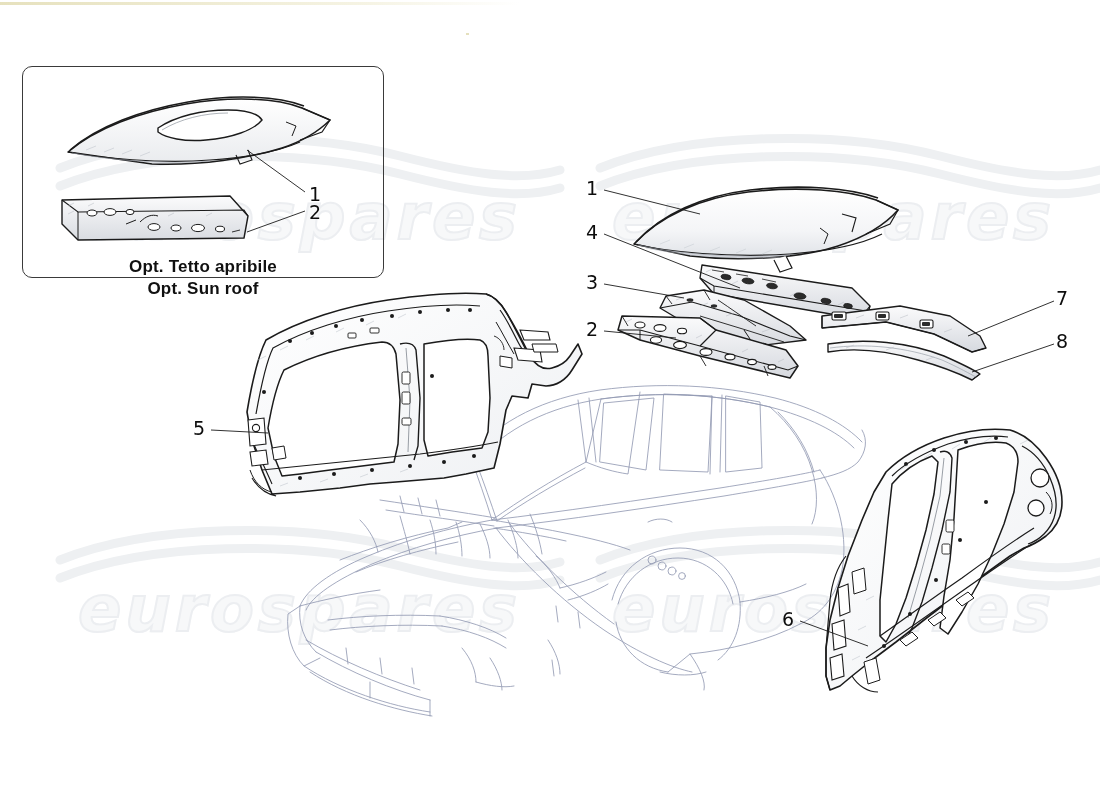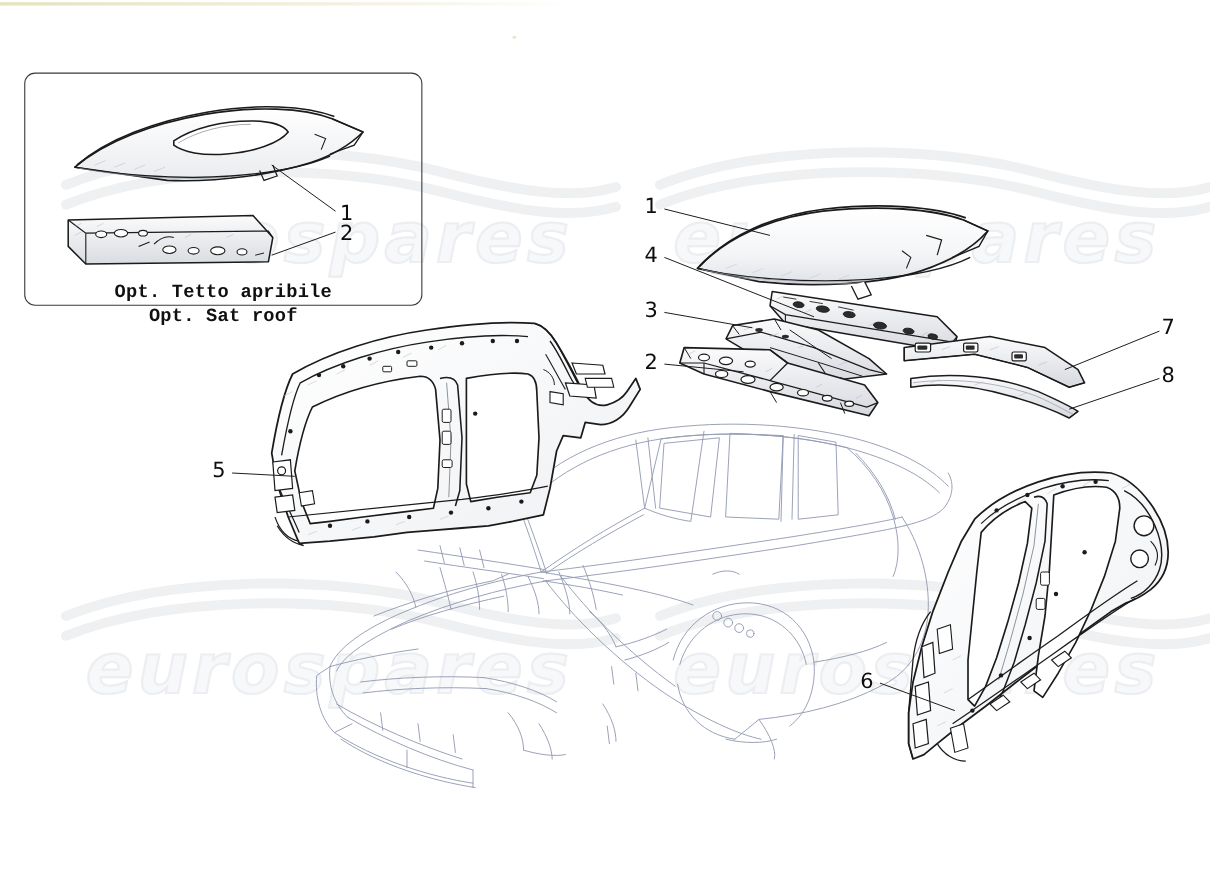--- a/index.html
+++ b/index.html
@@ -64,21 +64,21 @@
     border-radius: 10px;
     box-sizing: border-box;
     background: transparent;
   }
   .inset-caption {
     position: absolute;
     left: 22px;
     top: 256px;
     width: 362px;
     text-align: center;
-    font-family: Liberation Mono, monospace;
+    font-family: Liberation Sans, sans-serif;
     font-weight: 700;
     font-size: 17px;
     line-height: 22px;
     color: #101010;
     letter-spacing: 0.2px;
   }
 
   
   .callout {
     position: absolute;
@@ -290,21 +290,21 @@
       <path d="M247,150 L305,192"></path>
       <path d="M247,232 L305,211"></path>
     </g>
   </svg>
 
   <div class="callout" style="left:309px; top:185px;">1</div>
   <div class="callout" style="left:309px; top:203px;">2</div>
 
   <div class="inset-caption">
     <div>Opt. Tetto apribile</div>
-    <div>Opt. Sat roof</div>
+    <div>Opt. Sun roof</div>
   </div>
 
   <svg class="layer" viewBox="0 0 1100 800">
     <defs>
       <linearGradient id="roofShade" x1="0" y1="0" x2="0" y2="1">
         <stop offset="0%" stop-color="#ffffff"></stop>
         <stop offset="60%" stop-color="#f4f5f7"></stop>
         <stop offset="100%" stop-color="#dfe2e7"></stop>
       </linearGradient>
       <linearGradient id="memberShade" x1="0" y1="0" x2="0" y2="1">

